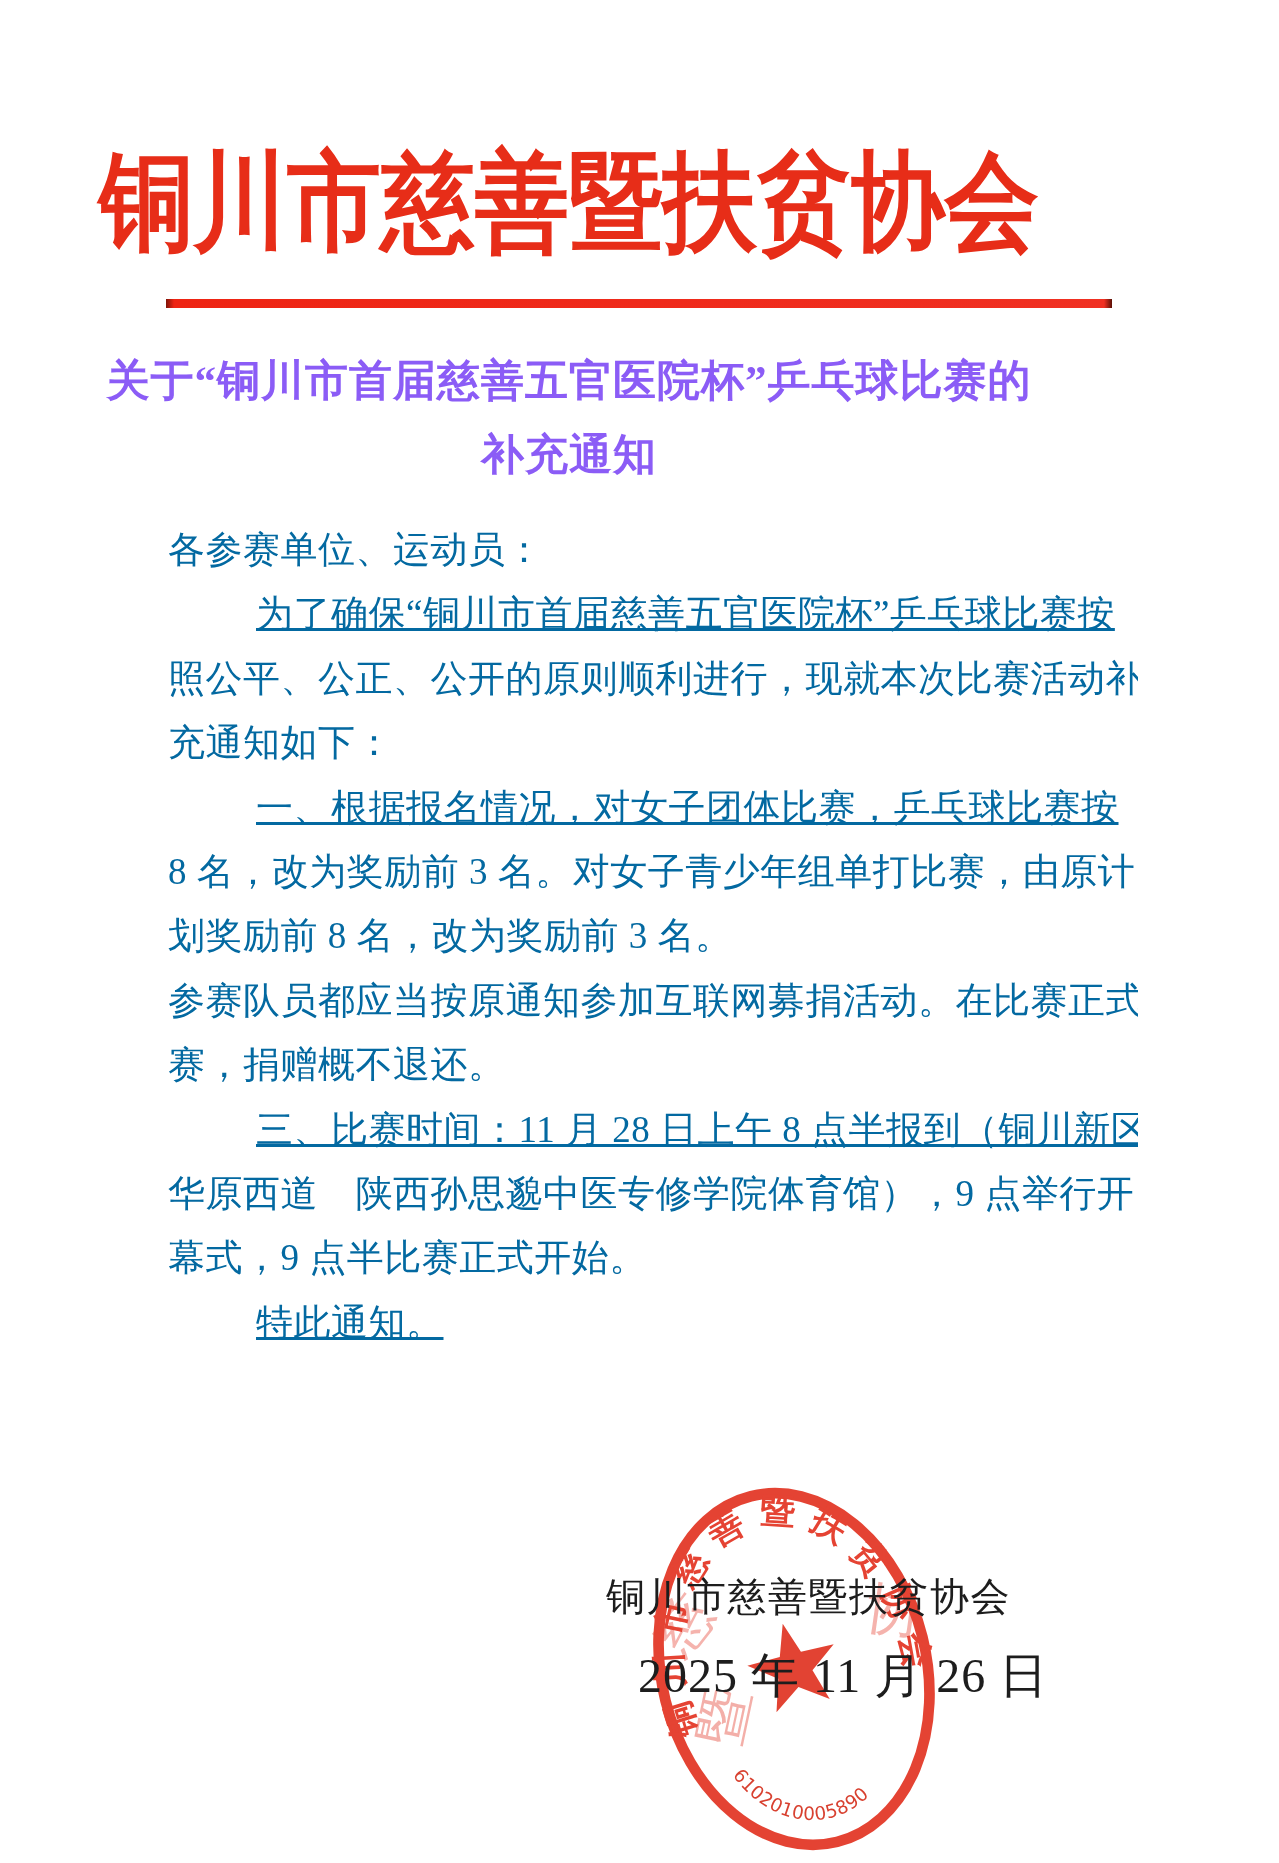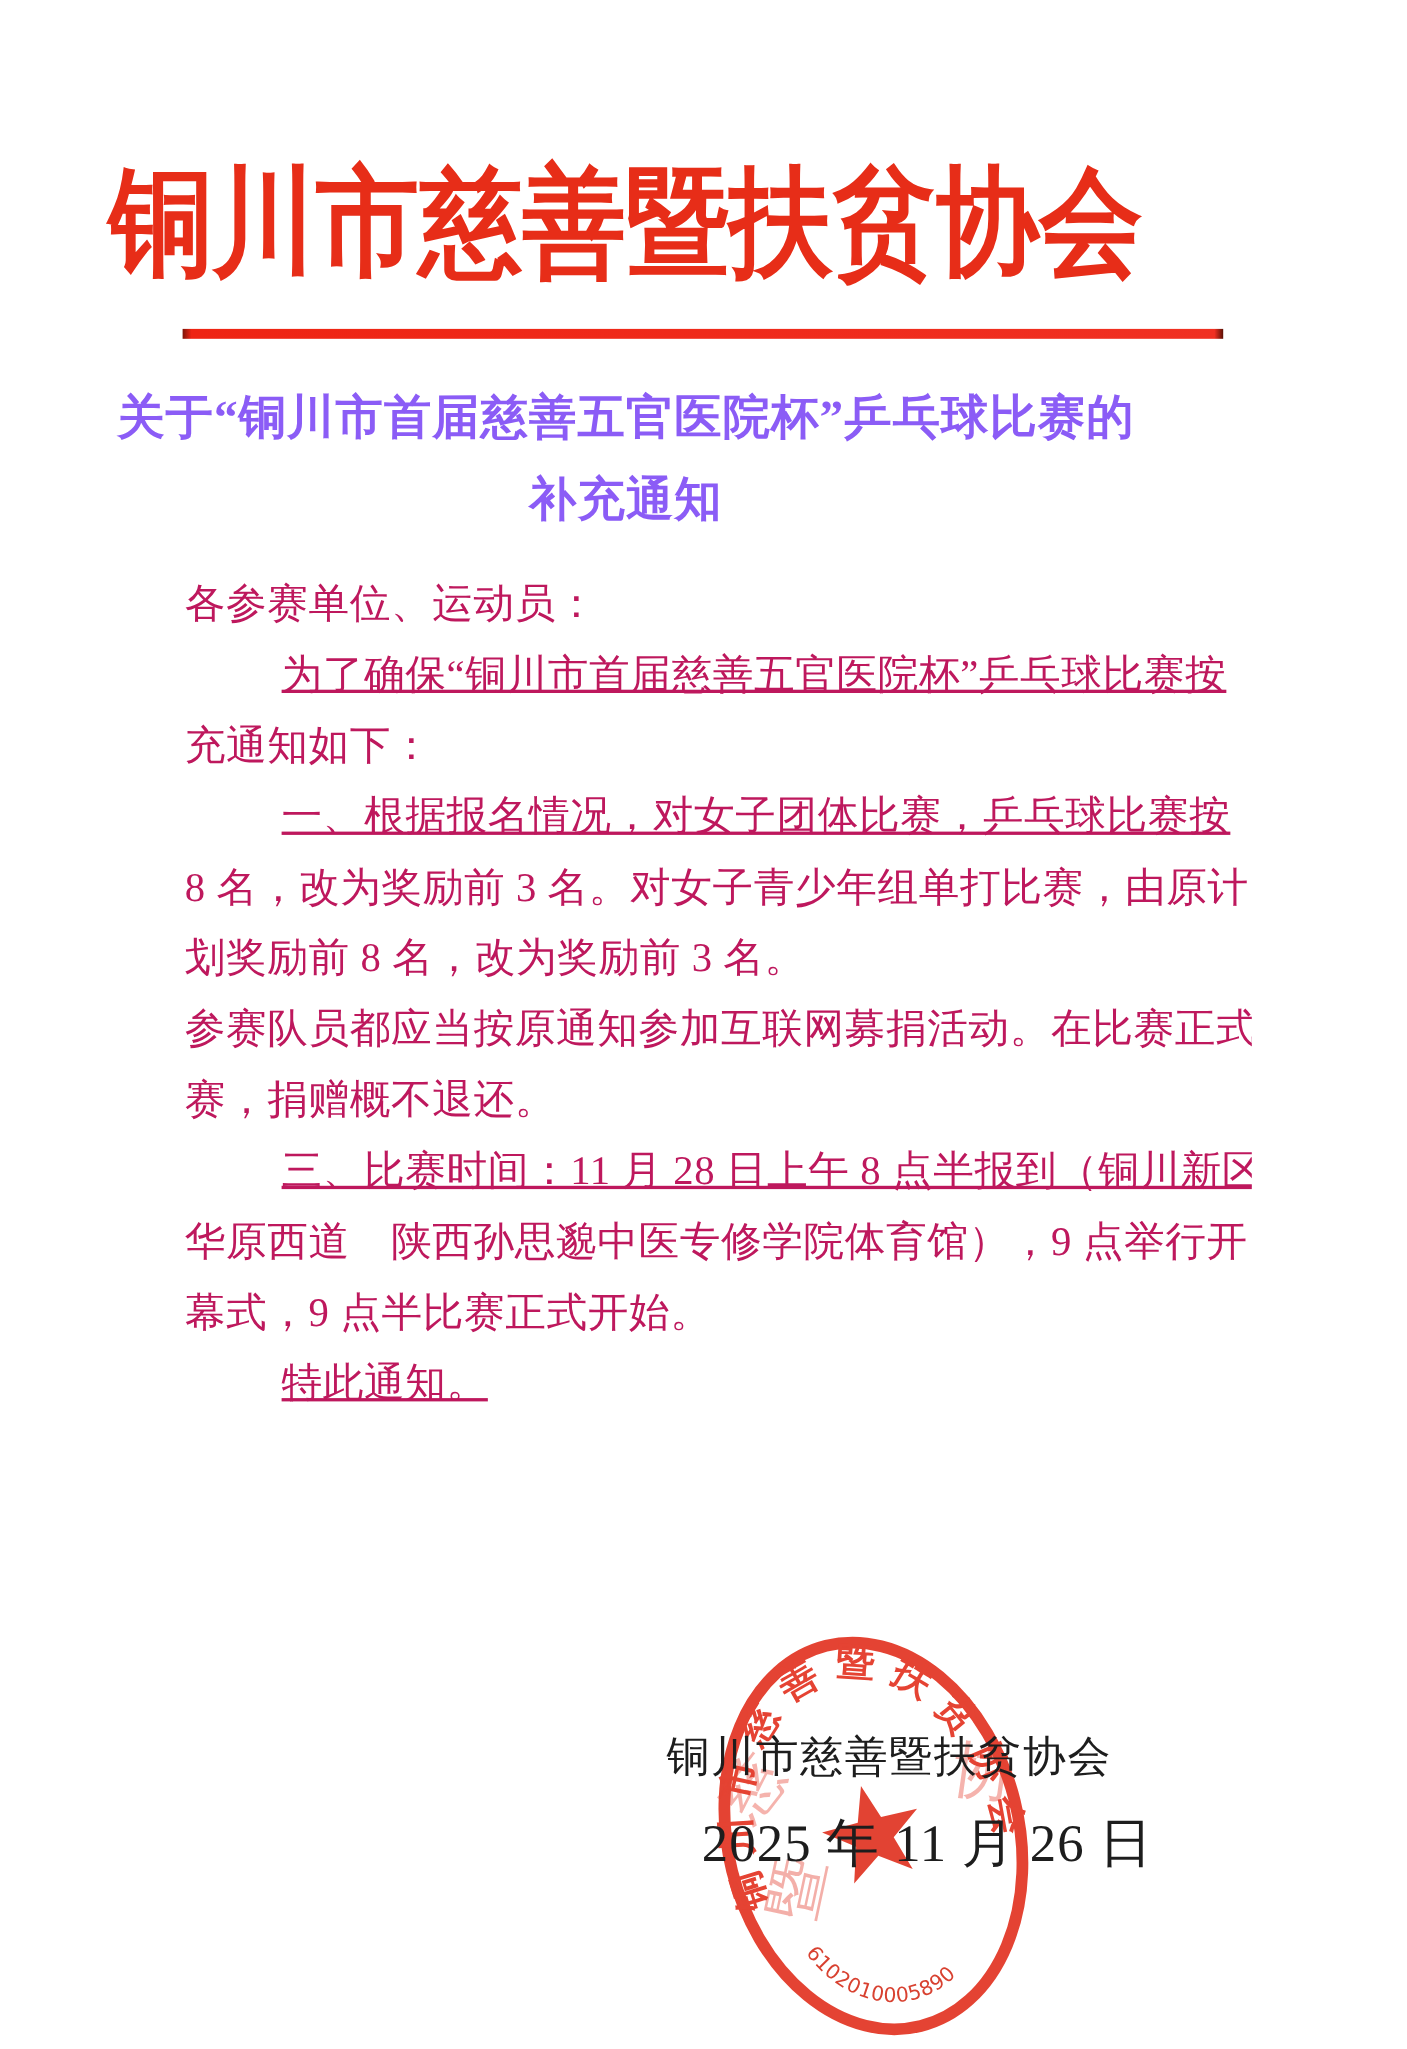--- a/index.html
+++ b/index.html
@@ -18,21 +18,21 @@
     position:absolute; left:166px; top:299px; width:946px; height:9px;
     background:linear-gradient(90deg,#7e1408 0px,#ee2413 8px,#f03022 calc(100% - 8px),#5a1005 100%);
   }
   .doc-title {
     position:absolute; top:344px; left:0; width:100%;
     text-align:center; font-size:43px; font-weight:bold; color:#8b5cf6;
     line-height:74px; letter-spacing:1px;
   }
   .body-text {
     position:absolute; top:518px; left:168px; width:952px;
-    font-size:37px; color:#be185d;
+    font-size:37px; color:#0369a1;
   }
   .body-line { height:64.4px; line-height:64.4px; white-space:nowrap; letter-spacing:.5px; }
   .body-line.indent { text-indent:88px;text-decoration:underline; }
   .signature {
     position:absolute; top:1570px; left:606px; font-size:39px;
     color:#1d1d1d; letter-spacing:1.5px; z-index:3; white-space:nowrap;
   }
   .sign-date {
     position:absolute; top:1644px; left:638px; font-size:48px;
     color:#1d1d1d; letter-spacing:1px; z-index:3; white-space:nowrap;
@@ -53,20 +53,21 @@
   <div class="red-rule"></div>
 
   <div class="doc-title">
     <div>关于“铜川市首届慈善五官医院杯”乒乓球比赛的</div>
     <div>补充通知</div>
   </div>
 
   <div class="body-text">
       <div class="body-line">各参赛单位、运动员：</div>
       <div class="body-line indent">为了确保“铜川市首届慈善五官医院杯”乒乓球比赛按</div>
+      <div class="body-line">照公平、公正、公开的原则顺利进行，现就本次比赛活动补</div>
       <div class="body-line">充通知如下：</div>
       <div class="body-line indent">一、根据报名情况，对女子团体比赛，乒乓球比赛按</div>
       <div class="body-line">8 名，改为奖励前 3 名。对女子青少年组单打比赛，由原计</div>
       <div class="body-line">划奖励前 8 名，改为奖励前 3 名。</div>
       <div class="body-line">参赛队员都应当按原通知参加互联网募捐活动。在比赛正式</div>
       <div class="body-line">赛，捐赠概不退还。</div>
       <div class="body-line indent">三、比赛时间：11 月 28 日上午 8 点半报到（铜川新区</div>
       <div class="body-line">华原西道　陕西孙思邈中医专修学院体育馆），9 点举行开</div>
       <div class="body-line">幕式，9 点半比赛正式开始。</div>
       <div class="body-line indent">特此通知。</div>

